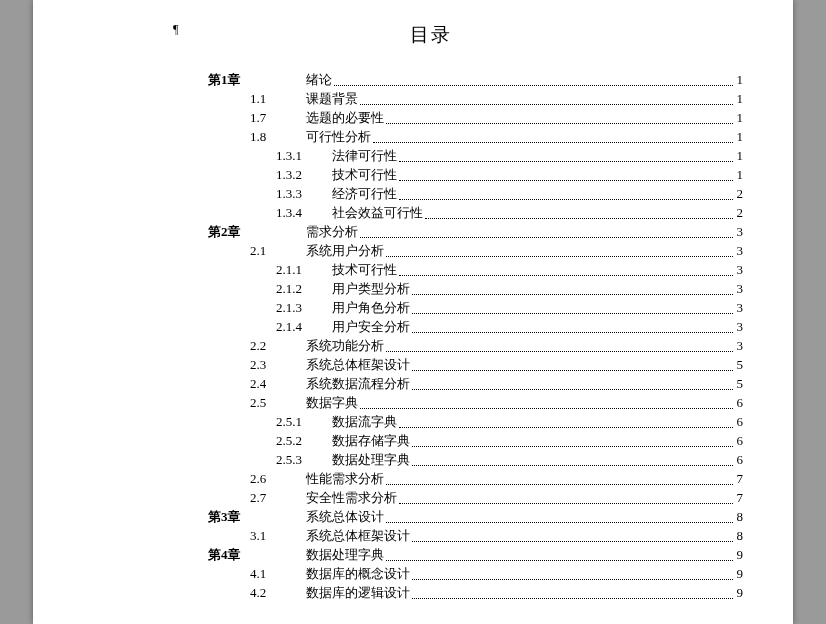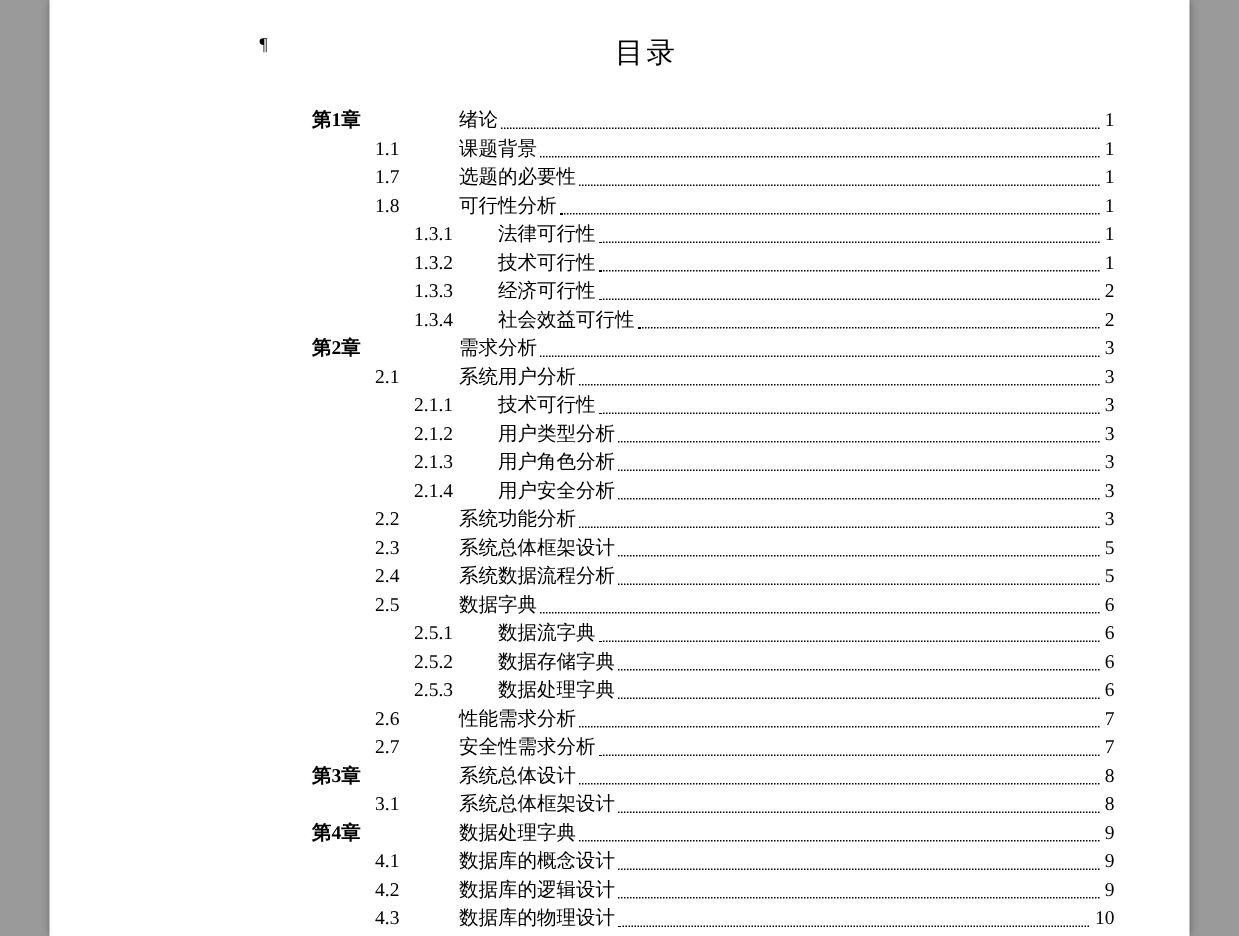--- a/index.html
+++ b/index.html
@@ -185,20 +185,14 @@
         <span class="txt">数据库的概念设计</span>
         <span class="dots"></span>
         <span class="pg">9</span>
       </div>
       <div class="row l1">
         <span class="num">4.2</span>
         <span class="txt">数据库的逻辑设计</span>
         <span class="dots"></span>
         <span class="pg">9</span>
       </div>
-      <div class="row l1">
-        <span class="num">4.3</span>
-        <span class="txt">数据库的物理设计</span>
-        <span class="dots"></span>
-        <span class="pg">10</span>
-      </div>
     </div>
 </div>
 
 </body></html>

